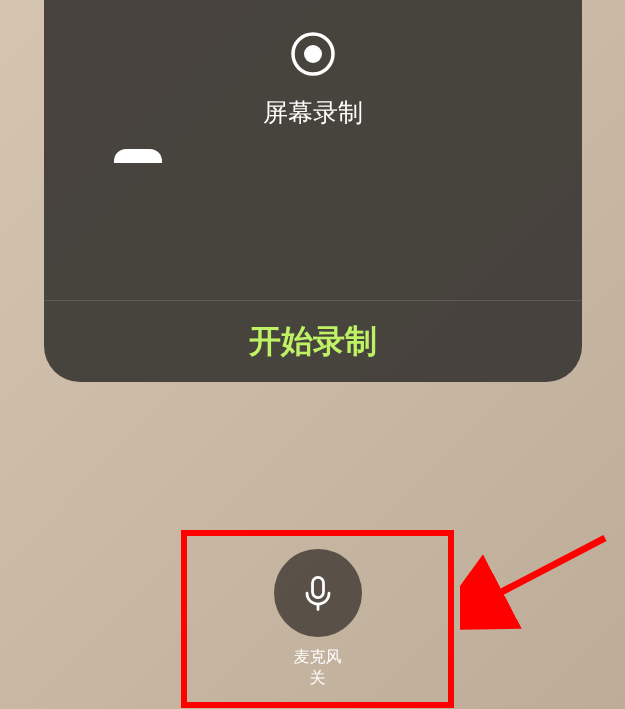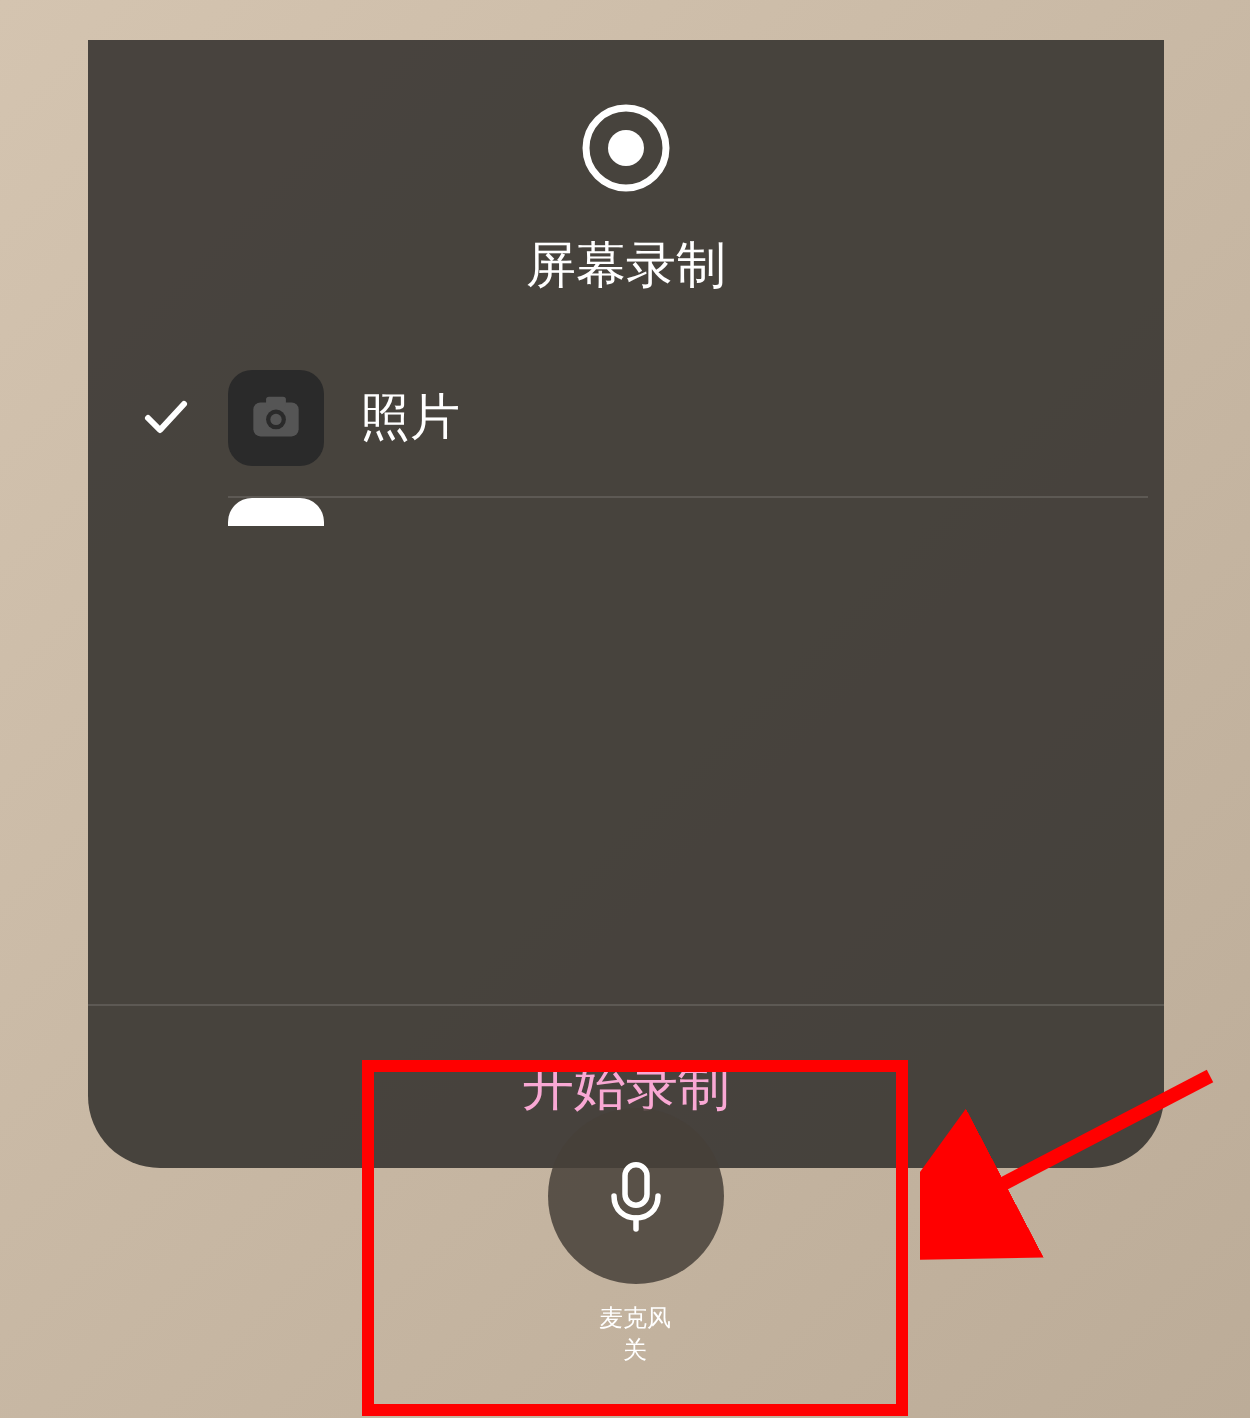--- a/index.html
+++ b/index.html
@@ -13,27 +13,26 @@
       background: linear-gradient(135deg, #d4c4b0 0%, #c8b8a4 50%, #bcac98 100%);
       font-family: -apple-system, BlinkMacSystemFont, "Helvetica Neue", sans-serif;
       position: relative;
       overflow: hidden;
     }
     .panel {
       position: absolute;
       left: 44px;
       top: 0;
       width: 538px;
-      height: 564px;
+      height: 382px;
       background: rgba(60, 56, 52, 0.92);
       border-radius: 0 0 36px 36px;
       padding-top: 24px;
       display: flex;
       flex-direction: column;
-      margin-top: 20px;
     }
     .header {
       display: flex;
       flex-direction: column;
       align-items: center;
       gap: 12px;
       padding-bottom: 20px;
     }
     .record-icon {
       width: 60px;
@@ -123,23 +122,23 @@
       margin-right: 18px;
     }
     .footer {
       height: 82px;
       border-top: 1px solid rgba(255,255,255,0.12);
       display: flex;
       align-items: center;
       justify-content: center;
     }
     .footer-label {
-      color: #f9a8d4;
-      font-size: 26px;
-      font-weight: 400;
+      color: #bef264;
+      font-size: 32px;
+      font-weight: 700;
     }
     .mic-container {
       position: absolute;
       left: 181px;
       top: 530px;
       width: 273px;
       height: 178px;
       border: 6px solid #ff0000;
       display: flex;
       flex-direction: column;
@@ -152,21 +151,21 @@
       height: 88px;
       border-radius: 50%;
       background: rgba(70, 64, 56, 0.85);
       display: flex;
       align-items: center;
       justify-content: center;
     }
     .mic-labels {
       text-align: center;
       color: #fff;
-      font-size: 12px;
+      font-size: 16px;
       line-height: 1.3;
     }
     .arrow {
       position: absolute;
       left: 460px;
       top: 530px;
       width: 160px;
       height: 110px;
       pointer-events: none;
     }
@@ -180,36 +179,20 @@
       <svg viewBox="0 0 48 48">
         <circle cx="24" cy="24" r="20" fill="none" stroke="#fff" stroke-width="3.5"></circle>
         <circle cx="24" cy="24" r="9" fill="#fff"></circle>
       </svg>
     </div>
     <div class="header-title">屏幕录制</div>
   </div>
 
   <div class="list">
     <div class="list-inner">
-      <div class="list-item">
-        <div class="check-icon">
-          <svg viewBox="0 0 28 28" width="28" height="28">
-            <path d="M5 14 L11 20 L23 7" fill="none" stroke="#fff" stroke-width="3" stroke-linecap="round" stroke-linejoin="round"></path>
-          </svg>
-        </div>
-        <div class="app-icon photos">
-          <svg viewBox="0 0 48 48" width="34" height="34">
-            <rect x="8" y="13" width="32" height="24" rx="5" fill="#555"></rect>
-            <circle cx="24" cy="25" r="7" fill="#2a2a2a"></circle>
-            <circle cx="24" cy="25" r="4" fill="#555"></circle>
-            <rect x="17" y="9" width="14" height="7" rx="2" fill="#555"></rect>
-          </svg>
-        </div>
-        <div class="item-label">照片</div>
-      </div>
 
 
 
       <div class="partial-item">
         <div class="partial-icon"></div>
       </div>
     </div>
   </div>
 
   <div class="footer">

